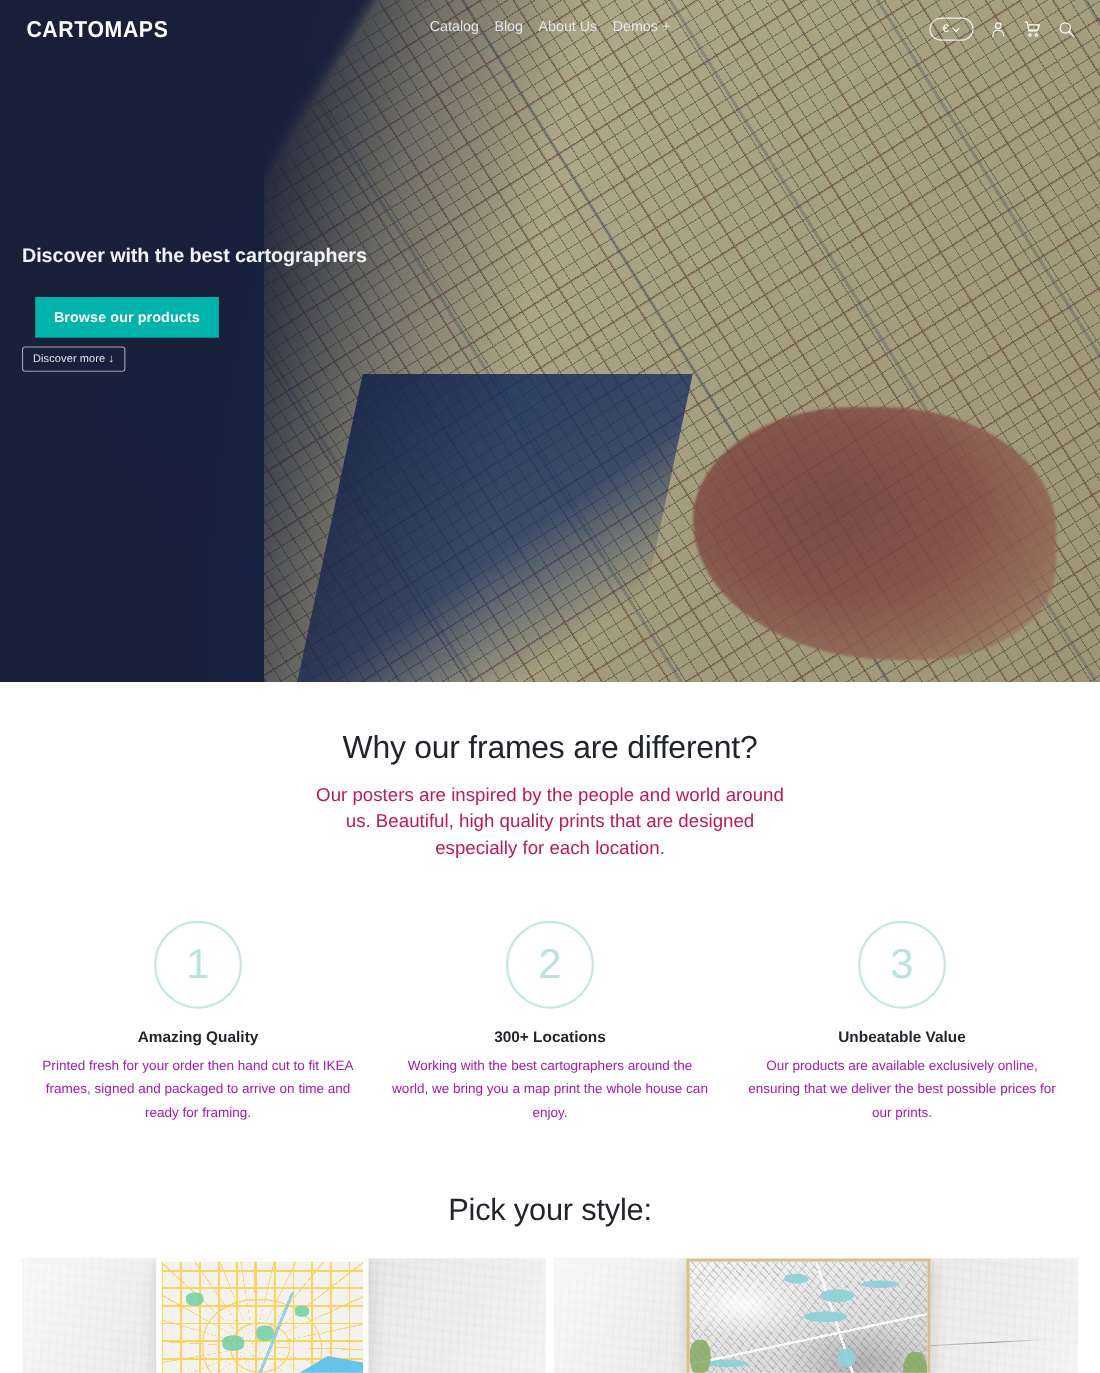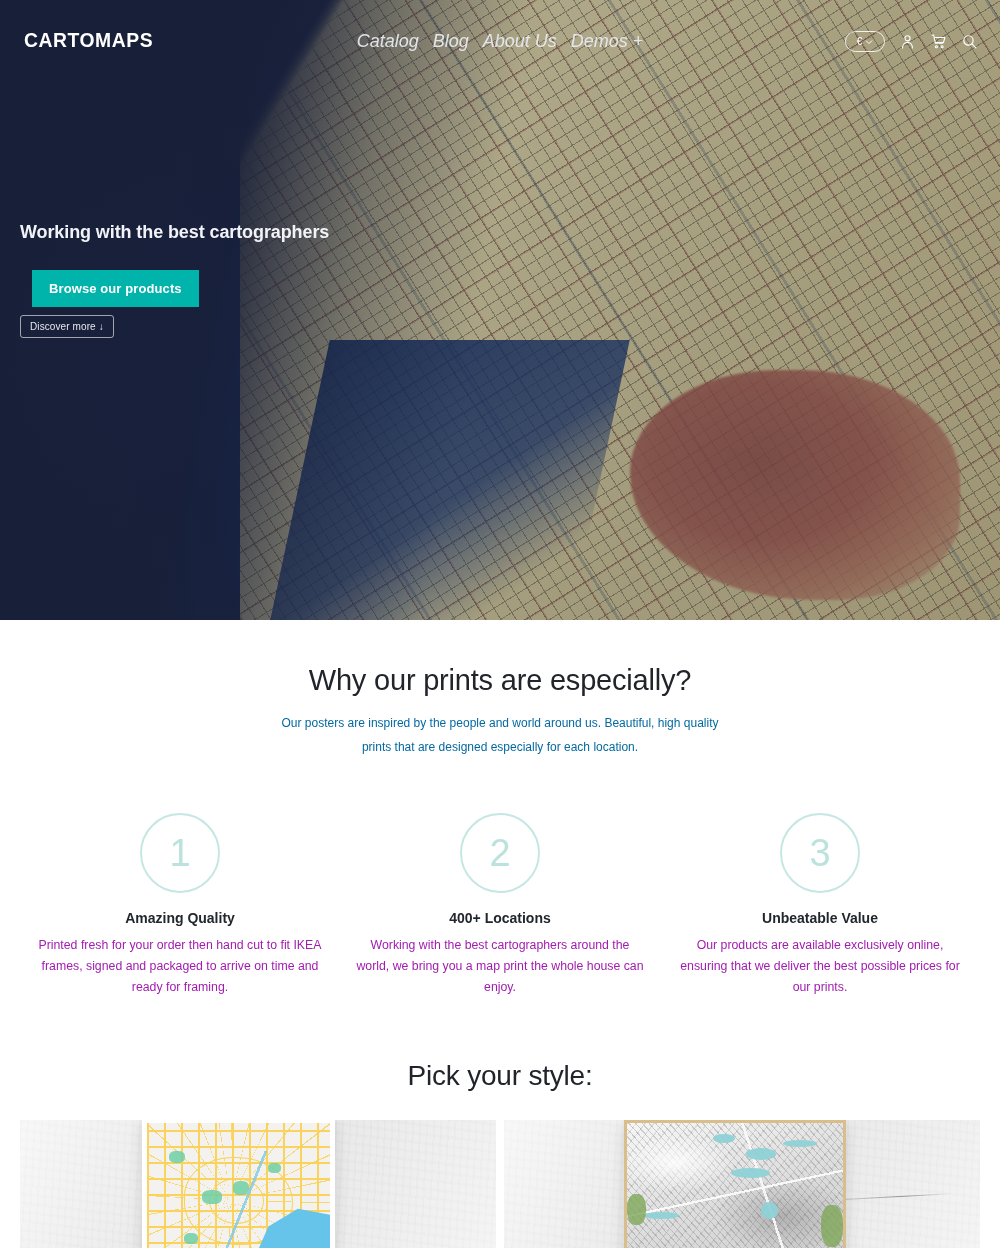--- a/index.html
+++ b/index.html
@@ -74,45 +74,44 @@
             mask-image:linear-gradient(122deg, transparent 0%, transparent 8%, #000 10%, #000 100%);
   }
   .hero-veil {
     position:absolute; inset:0;
     background:linear-gradient(100deg, rgba(24,31,56,.97) 0%, rgba(24,31,56,.93) 24%, rgba(24,31,56,.45) 36%, rgba(24,31,56,.12) 48%, rgba(24,31,56,.08) 100%);
   }
 
   
   .navbar {
     position:absolute; top:0; left:0; right:0; height:52px;
-    display:flex; align-items:flex-end;
-    padding:0 24px;
+    display:flex; align-items:flex-start;
+    padding:16px 24px;
     z-index:10;
   }
   .logo {
     color:#fff;
     font-size:21px;
     font-weight:bold;
     letter-spacing:.6px;
     transform:scaleX(.92);
     transform-origin:left center;
     white-space:nowrap;
   }
   .nav-links {
     position:absolute; left:50%; transform:translateX(-50%);
     display:flex; align-items:center; gap:14px;
     white-space:nowrap;
   }
   .nav-link {
     color:#e8eaf0;
-    font-size:18px;
+    font-size:13px;
     text-decoration:none;
     opacity:.95;
     white-space:nowrap;
-    font-style:italic;
   }
   .nav-actions {
     position:absolute; right:22px;
     display:flex; align-items:center; gap:14px;
   }
   .currency-pill {
     display:flex; align-items:center; justify-content:center; gap:3px;
     width:40px; height:21px;
     border:1px solid rgba(255,255,255,.85);
     border-radius:11px;
@@ -175,23 +174,23 @@
   }
   .why-title {
     font-size:29px;
     color:#21252b;
     font-weight:normal;
     letter-spacing:-.2px;
   }
   .why-desc {
     margin:14px auto 0;
     width:450px;
-    font-size:12px;
+    font-size:17px;
     line-height:24px;
-    color:#0369a1;
+    color:#be185d;
   }
 
   .features {
     display:flex;
     margin-top:54px;
     padding:0 20px;
   }
   .feature { flex:1; text-align:center; padding:0 6px; }
   .feature-circle {
     width:80px; height:80px;
@@ -397,49 +396,49 @@
         <circle cx="17" cy="19.4" r="1.5" stroke="#fff" stroke-width="1.5" fill="none"></circle>
       </svg>
       <svg class="ic" width="17" height="17" viewBox="0 0 24 24">
         <circle cx="10.5" cy="10.5" r="6.6" stroke="#fff" stroke-width="1.7" fill="none"></circle>
         <line x1="15.4" y1="15.4" x2="21" y2="21" stroke="#fff" stroke-width="1.7" stroke-linecap="round"></line>
       </svg>
     </div>
   </nav>
 
   <div class="hero-copy">
-    <p class="hero-sub">Working with the best cartographers</p>
+    <p class="hero-sub">Discover with the best cartographers</p>
     <div>
       <button class="btn-primary">Browse our products</button>
     </div>
     <div>
       <button class="btn-ghost">Discover more ↓</button>
     </div>
   </div>
 </section>
 
 <section class="why">
-  <h2 class="why-title">Why our prints are especially?</h2>
+  <h2 class="why-title">Why our frames are different?</h2>
   <p class="why-desc">Our posters are inspired by the people and world around us. Beautiful, high quality prints that are designed especially for each location.</p>
 
   <div class="features">
 
     <div class="feature">
       <div class="feature-circle">
         <span>1</span>
       </div>
       <div class="feature-title">Amazing Quality</div>
       <div class="feature-desc">Printed fresh for your order then hand cut to fit IKEA frames, signed and packaged to arrive on time and ready for framing.</div>
     </div>
 
     <div class="feature">
       <div class="feature-circle">
         <span>2</span>
       </div>
-      <div class="feature-title">400+ Locations</div>
+      <div class="feature-title">300+ Locations</div>
       <div class="feature-desc">Working with the best cartographers around the world, we bring you a map print the whole house can enjoy.</div>
     </div>
 
     <div class="feature">
       <div class="feature-circle">
         <span>3</span>
       </div>
       <div class="feature-title">Unbeatable Value</div>
       <div class="feature-desc">Our products are available exclusively online, ensuring that we deliver the best possible prices for our prints.</div>
     </div>

